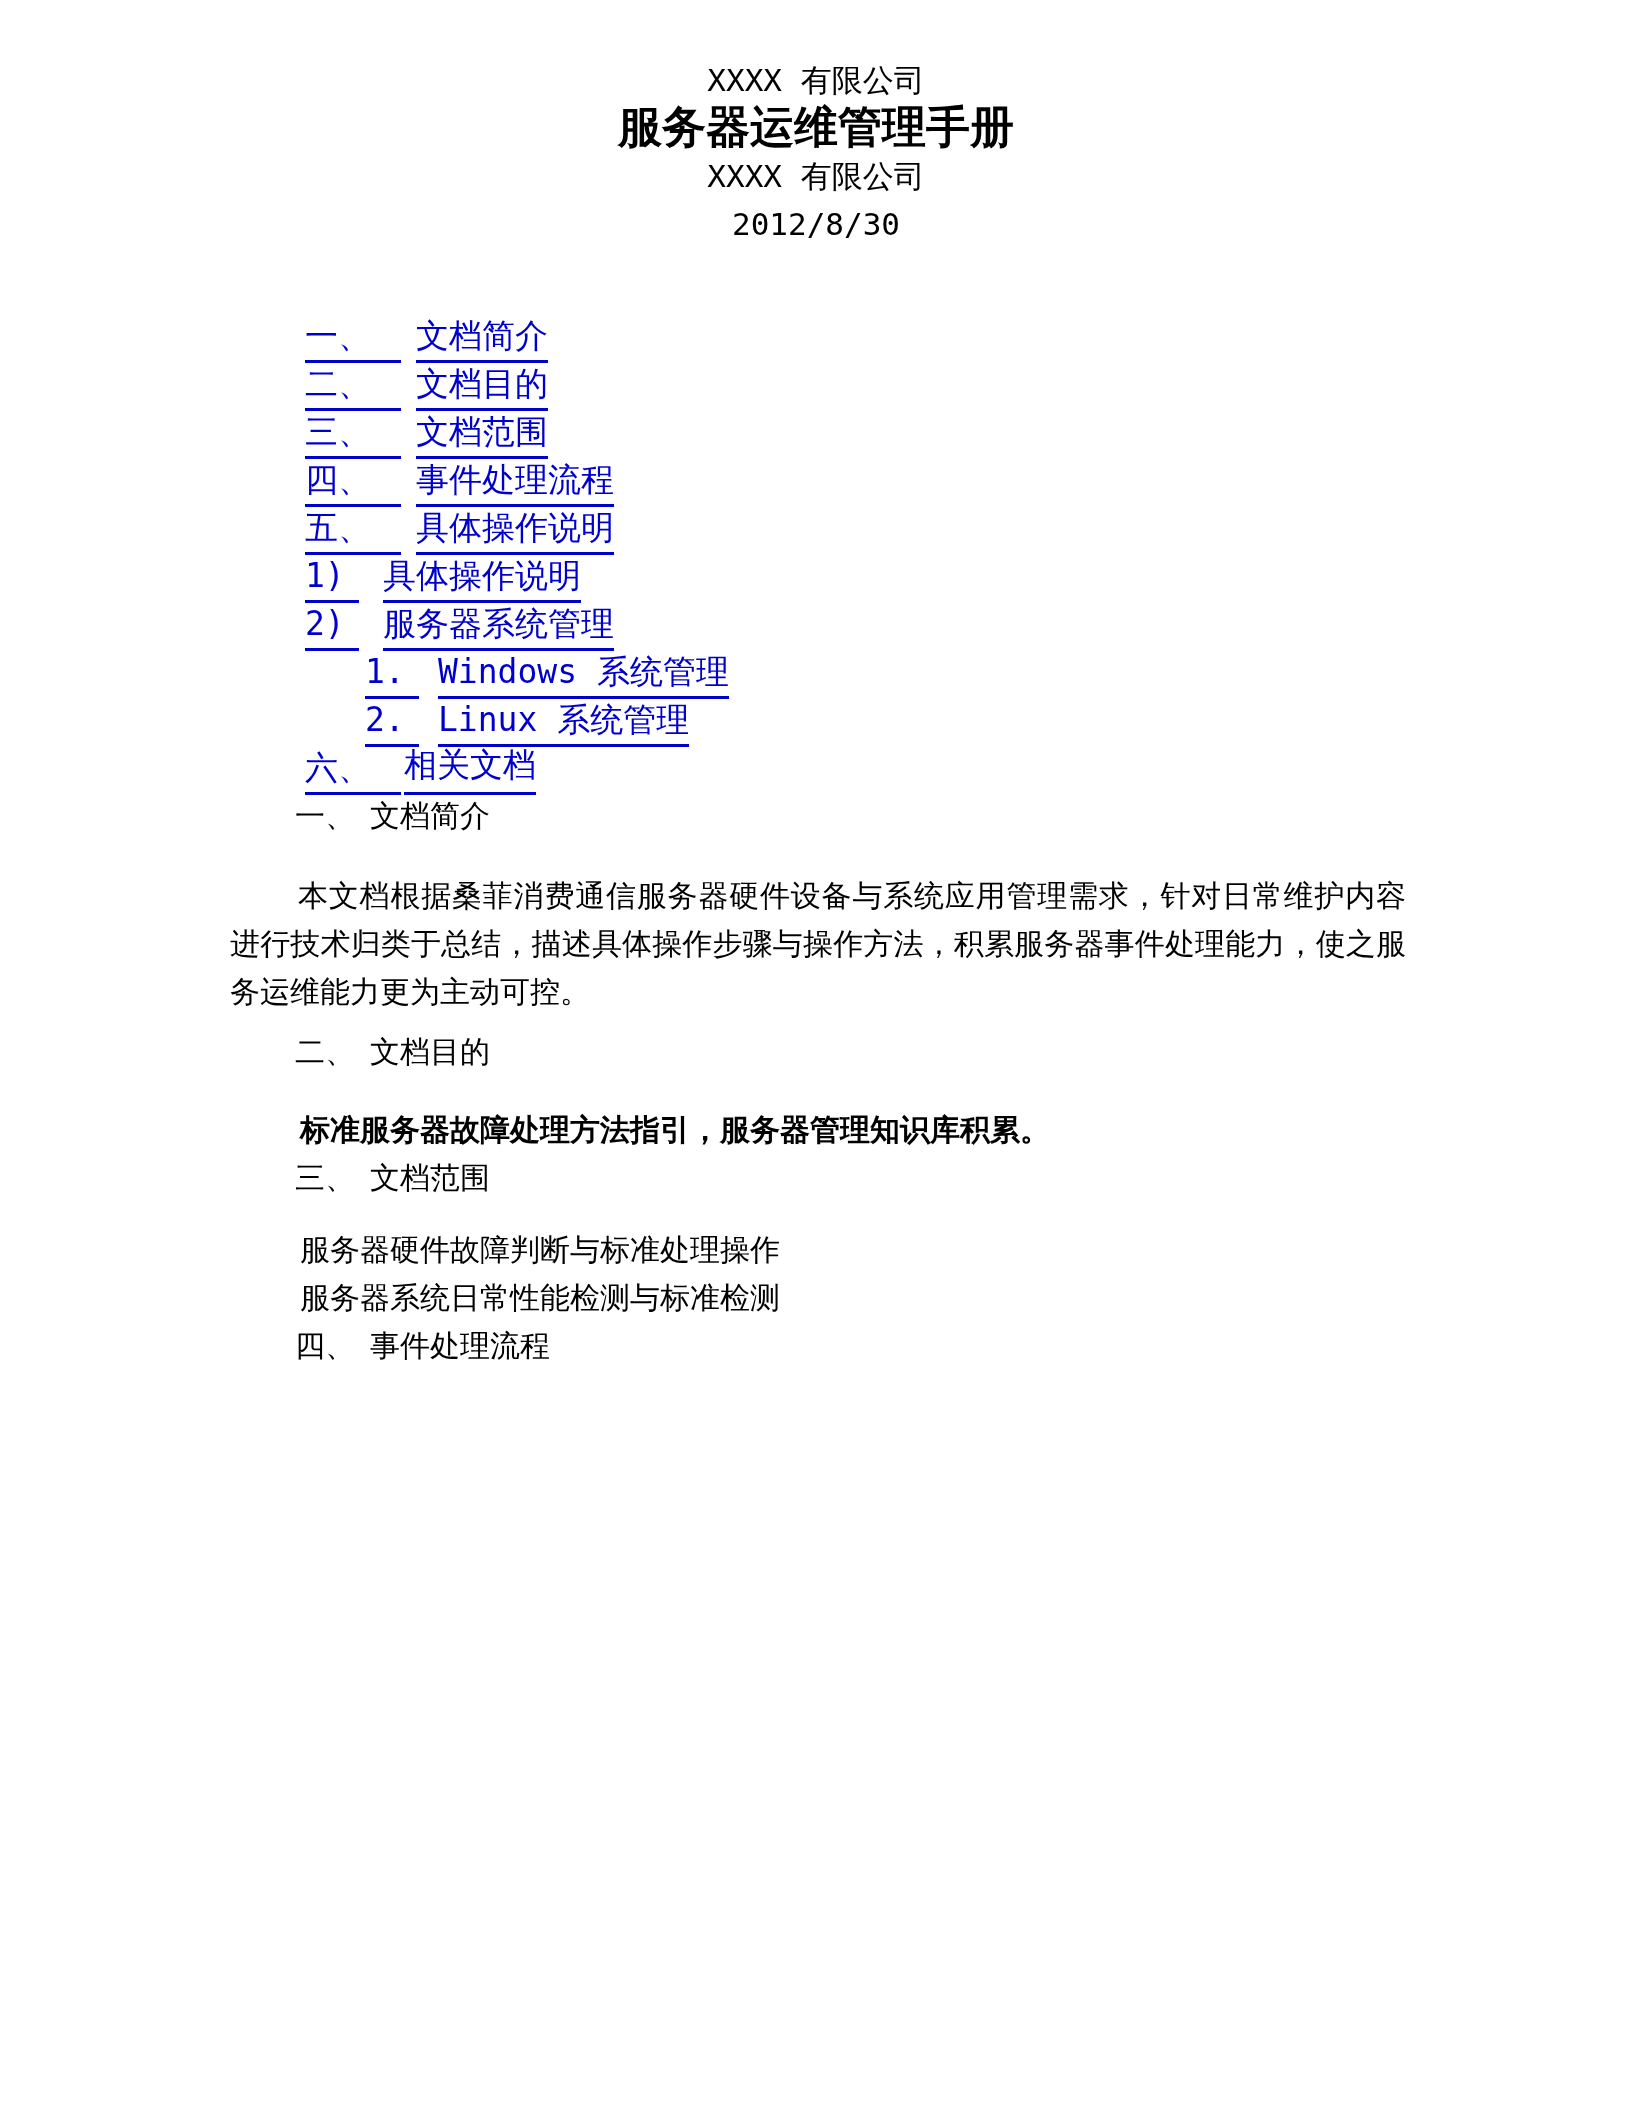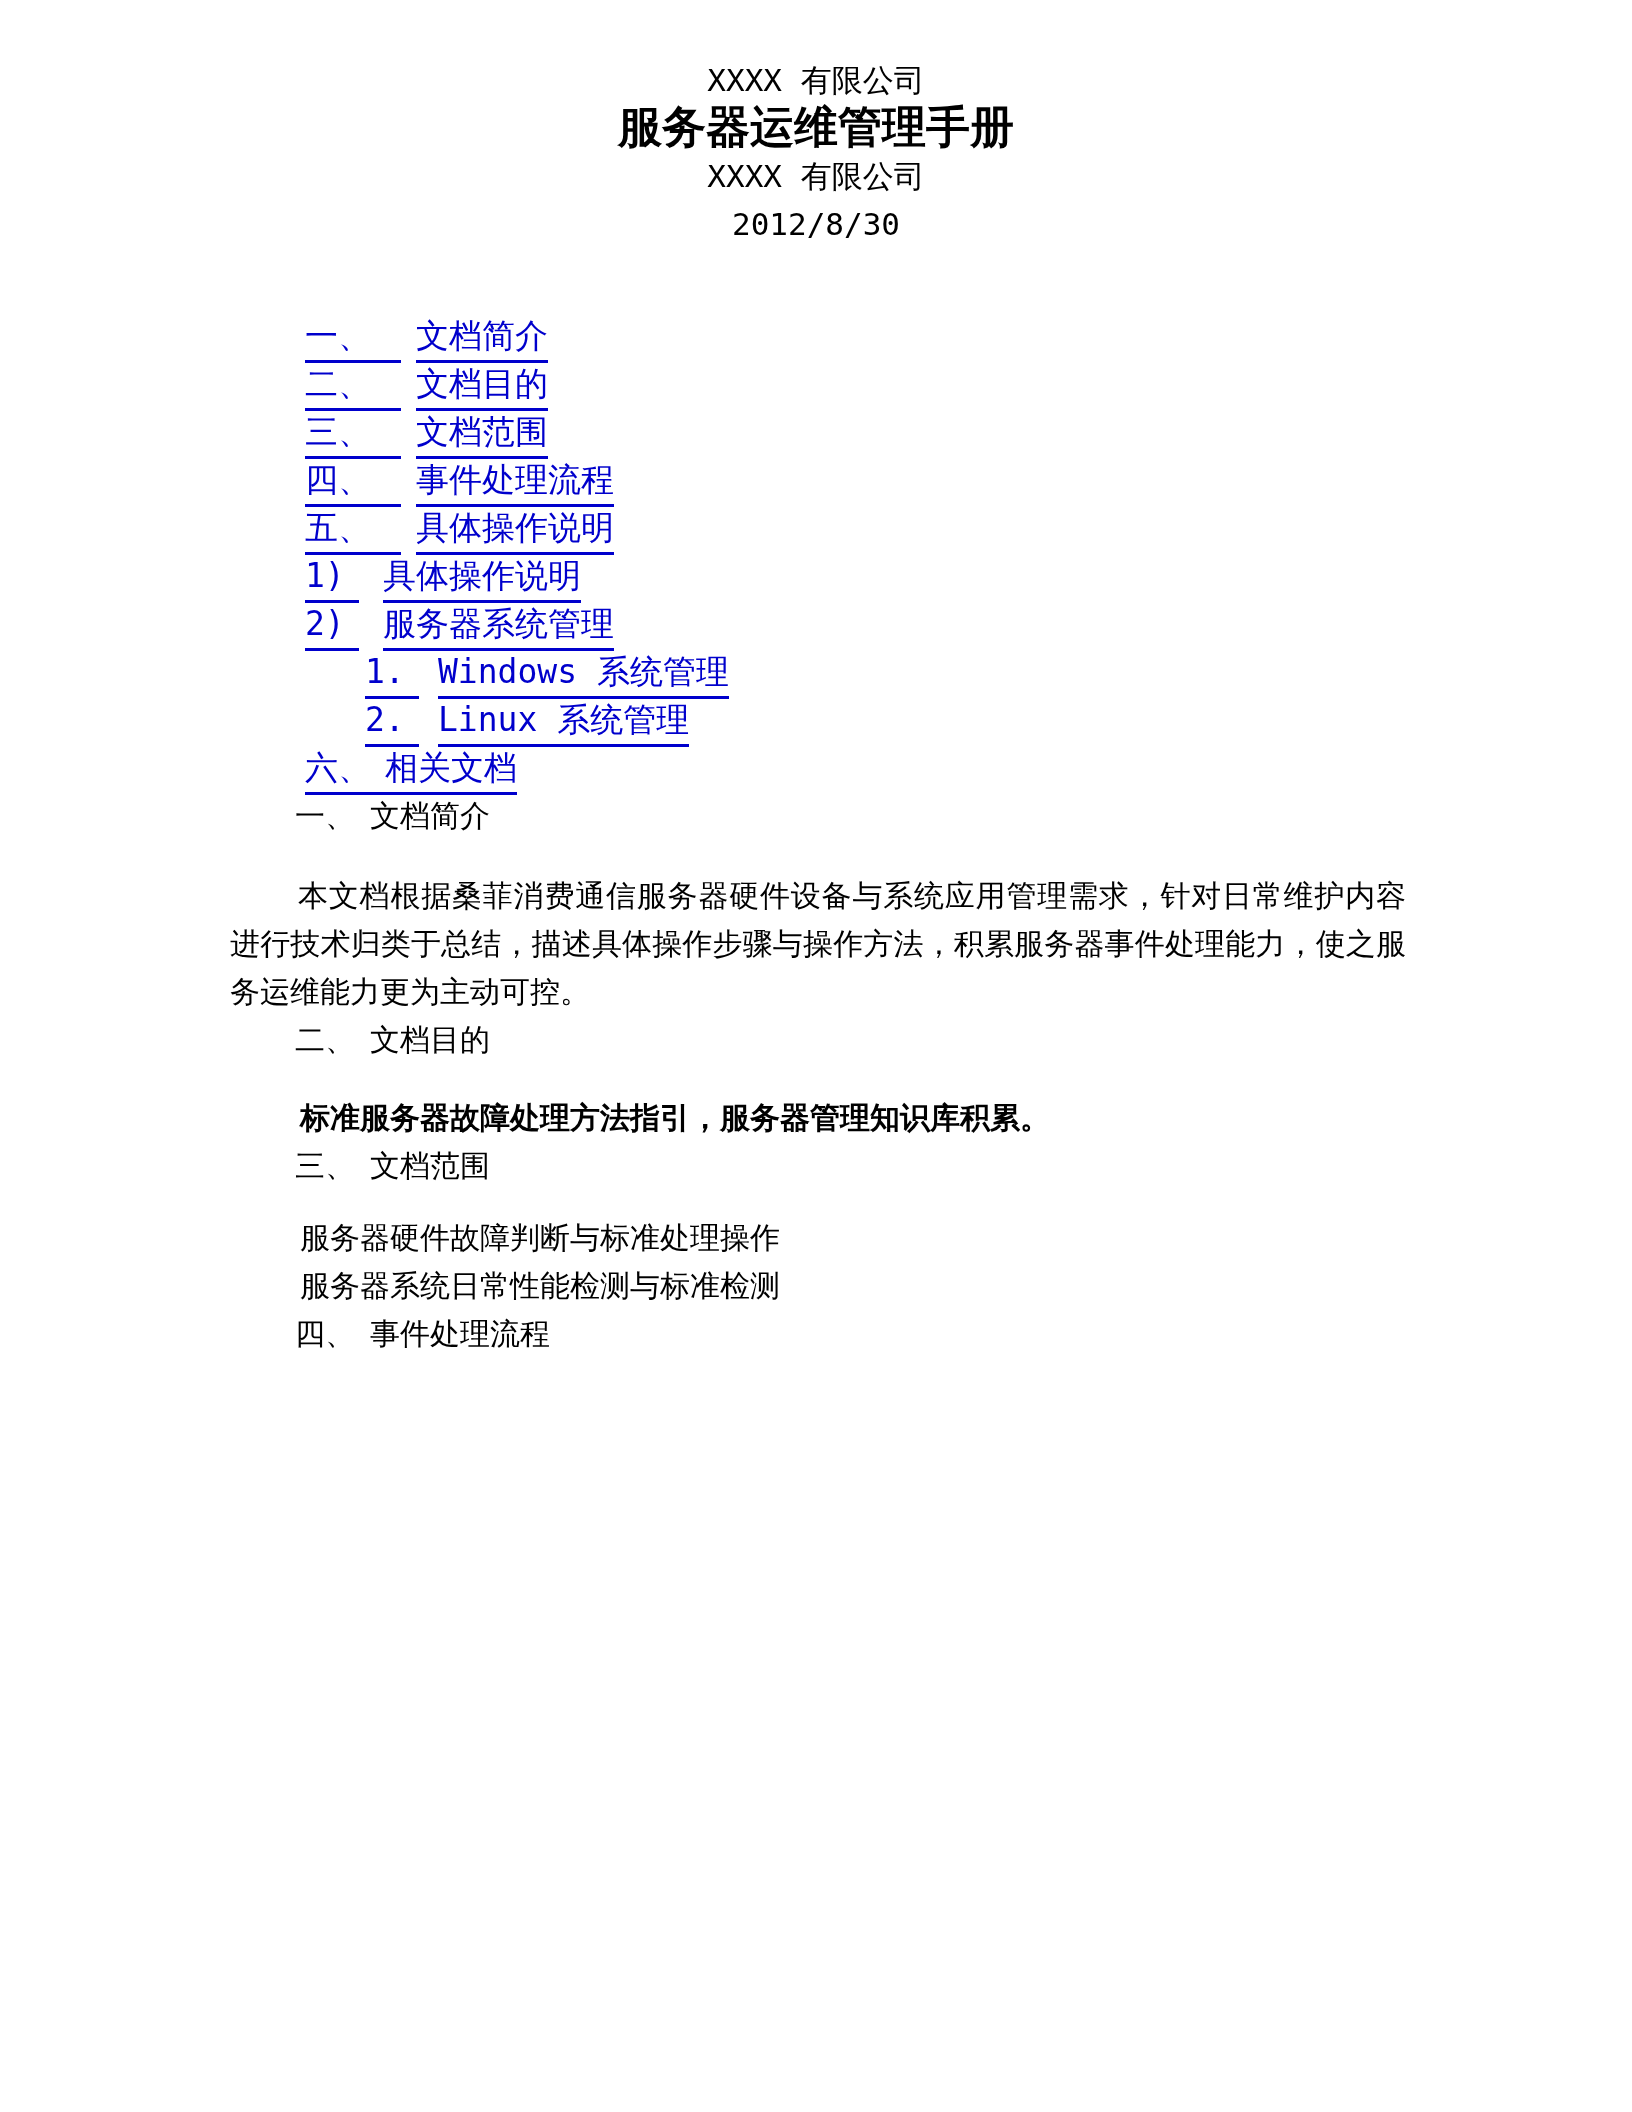--- a/index.html
+++ b/index.html
@@ -40,33 +40,33 @@
     white-space: pre;
     cursor: pointer;
   }
   .toc-row.main  .toc-num  { left: 305px; padding-right: 30px; }
   .toc-row.main  .toc-label{ left: 416px; }
   .toc-row.paren .toc-num  { left: 305px; padding-right: 14px; }
   .toc-row.paren .toc-label{ left: 383px; }
   .toc-row.sub   .toc-num  { left: 365px; padding-right: 14px; }
   .toc-row.sub   .toc-label{ left: 438px; }
   .toc-row.last  .toc-num  { left: 305px; padding-right: 30px; }
-  .toc-row.last  .toc-label{ left: 385px; }
+  .toc-row.last  .toc-label{ left: 404px; font-family: Liberation Mono, monospace; }
 
   
   .doc-body {
     font-size: 30px;
     line-height: 48px;
   }
   .heading { position: relative; height: 48px; }
   .heading .h-num { position: absolute; left: 295px; white-space: pre; }
   .heading .h-txt { position: absolute; left: 370px; white-space: pre; }
 
   .para-intro {
-    margin: 32px 0 0 230px;
+    margin: 32px 0 12px 230px;
     width: 1176px;
     text-align: justify;
     text-indent: 68px;
   }
   .single-line {
     margin-left: 300px;
     height: 48px;
     white-space: pre;
   }
   .mt30 { margin-top: 30px; font-weight: bold; }

